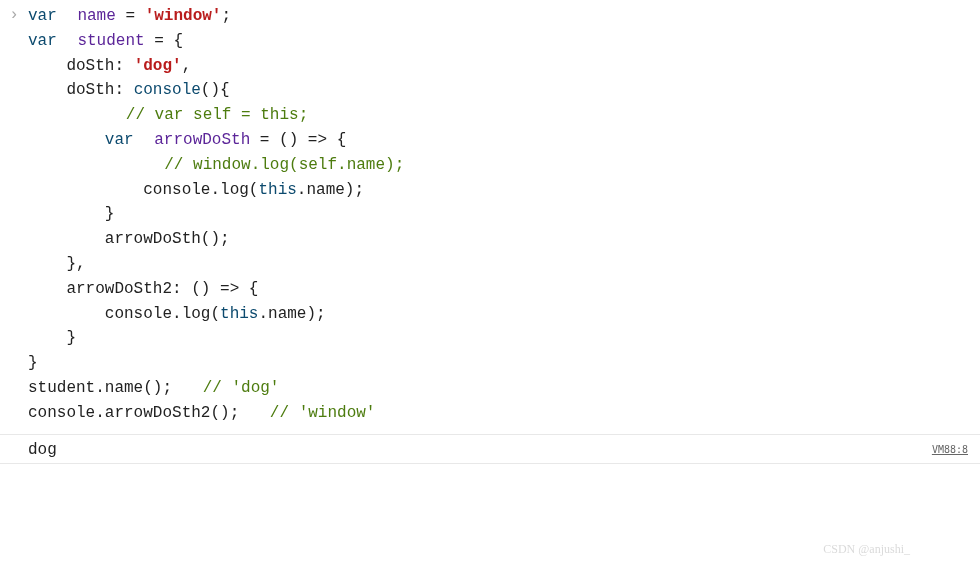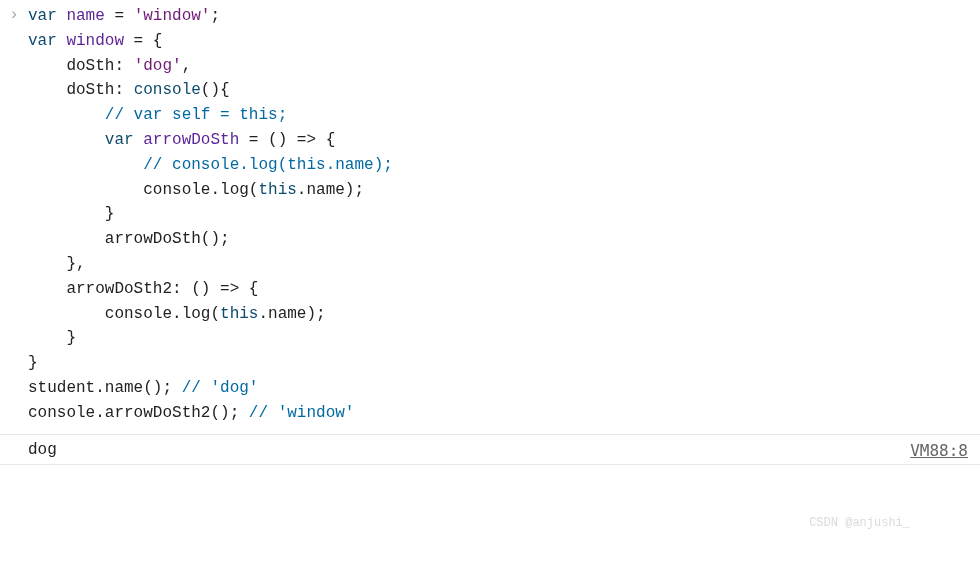--- a/index.html
+++ b/index.html
@@ -36,53 +36,53 @@
     align-items: center;
     padding: 6px 12px 4px 28px;
     border-bottom: 1px solid #e8e8e8;
     font-size: 16px;
   }
   .log-text { flex: 1; color: #222; }
   .log-source {
     color: #666;
     text-decoration: underline;
     font-family: Menlo, Monaco, monospace;
-    font-size: 16px;
+    font-size: 10px;
   }
   .watermark {
     position: absolute;
     right: 70px;
-    top: 516px;
+    top: 542px;
     color: rgba(150,150,150,0.35);
     font-size: 12px;
-    font-family: Liberation Mono, monospace;
+    font-family: Liberation Serif, serif;
     pointer-events: none;
   }
 
   
   .kw    { color: #0c4a6e; }  
-  .str   { color: #701a75; }  
-  .com   { color: #0369a1; }  
-  .name  { color: #5c2699; }  
+  .str   { color: #b91c1c; font-weight: bold; }  
+  .com   { color: #4d7c0f; margin-left: 21px; }  
+  .name  { color: #5c2699; margin-left: 11px; }  
   .plain { color: #222; }
 </style>
 </head>
 <body>
 
 <div class="console">
 
   <div class="entry">
     <div class="gutter">›</div>
     <div class="code-area" id="code-area"><span class="kw">var </span><span class="name">name</span><span class="plain"> = </span><span class="str">'window'</span><span class="plain">;</span>
-<span class="kw">var </span><span class="name">window</span><span class="plain"> = {</span>
+<span class="kw">var </span><span class="name">student</span><span class="plain"> = {</span>
 <span class="plain">    doSth: </span><span class="str">'dog'</span><span class="plain">,</span>
 <span class="plain">    doSth: </span><span class="kw">console</span><span class="plain">(){</span>
 <span class="plain">        </span><span class="com">// var self = this;</span>
 <span class="plain">        </span><span class="kw">var </span><span class="name">arrowDoSth</span><span class="plain"> = () =&gt; {</span>
-<span class="plain">            </span><span class="com">// console.log(this.name);</span>
+<span class="plain">            </span><span class="com">// window.log(self.name);</span>
 <span class="plain">            console.log(</span><span class="kw">this</span><span class="plain">.name);</span>
 <span class="plain">        }</span>
 <span class="plain">        arrowDoSth();</span>
 <span class="plain">    },</span>
 <span class="plain">    arrowDoSth2: () =&gt; {</span>
 <span class="plain">        console.log(</span><span class="kw">this</span><span class="plain">.name);</span>
 <span class="plain">    }</span>
 <span class="plain">}</span>
 <span class="plain">student.name(); </span><span class="com">// 'dog'</span>
 <span class="plain">console.arrowDoSth2(); </span><span class="com">// 'window'</span></div>

